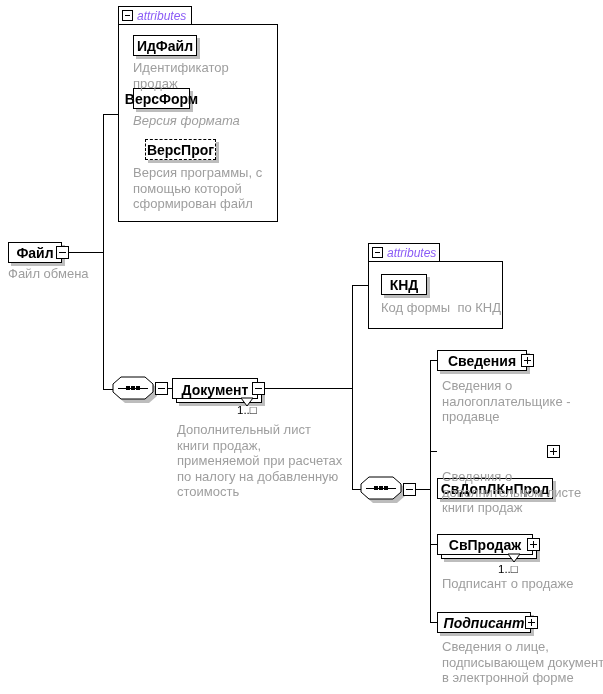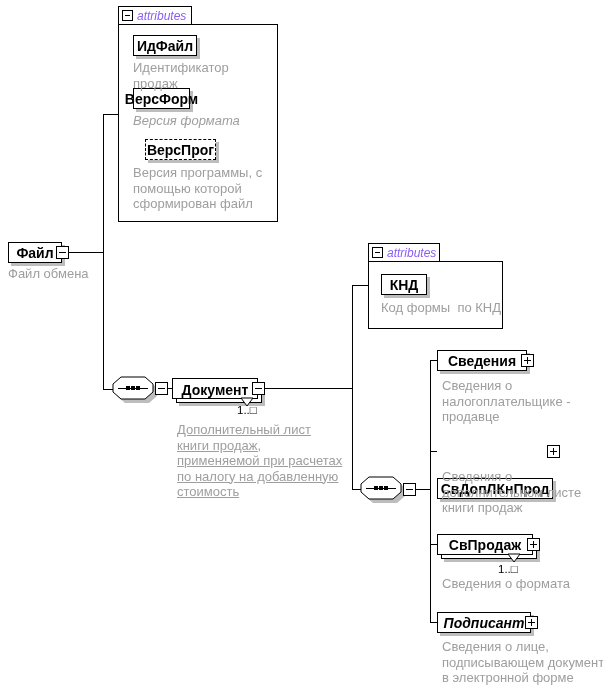--- a/index.html
+++ b/index.html
@@ -107,21 +107,21 @@
 
   <div class="node back" style="left:176px;top:382px;width:86px;"></div>
   <div class="node front" style="left:172px;top:378px;width:86px;align-items:flex-end;">
     <span>Документ</span>
   </div>
   <div class="exp" style="left:252px;top:382px;"></div>
   <svg class="tri" style="left:240px;top:397px;" width="15" height="10">
     <polygon points="1,1 13,1 7,9" fill="#fff" stroke="#000" stroke-width="1"></polygon>
   </svg>
   <div class="card" style="left:237px;top:404px;">1..□</div>
-  <div class="desc" style="left:177px;top:422px;width:180px;text-decoration:underline;">Дополнительный лист
+  <div class="desc" style="left:177px;top:422px;width:180px;">Дополнительный лист
 книги продаж,
 применяемой при расчетах
 по налогу на добавленную
 стоимость</div>
 
   <div class="grpbox" style="left:368px;top:261px;width:135px;height:68px;"></div>
   <div class="grptab" style="left:368px;top:243px;width:72px;height:19px;">
     <span class="exp-wrap">
         <span class="exp"></span>
       </span>
@@ -160,21 +160,21 @@
 
   <div class="node back" style="left:441px;top:538px;width:96px;"></div>
   <div class="node front" style="left:437px;top:534px;width:96px;">
     <span>СвПродаж</span>
   </div>
   <div class="exp plus" style="left:527px;top:538px;"></div>
   <svg class="tri" style="left:507px;top:553px;" width="15" height="10">
     <polygon points="1,1 13,1 7,9" fill="#fff" stroke="#000" stroke-width="1"></polygon>
   </svg>
   <div class="card" style="left:498px;top:563px;">1..□</div>
-  <div class="desc" style="left:442px;top:576px;width:155px;">Сведения о формата</div>
+  <div class="desc" style="left:442px;top:576px;width:155px;">Подписант о продаже</div>
 
   <div class="node" style="left:437px;top:612px;width:94px;font-style:italic;">
     <span>Подписант</span>
   </div>
   <div class="exp plus" style="left:525px;top:616px;"></div>
   <div class="desc" style="left:442px;top:639px;width:165px;">Сведения о лице,
 подписывающем документ
 в электронной форме</div>
 
 </div>

